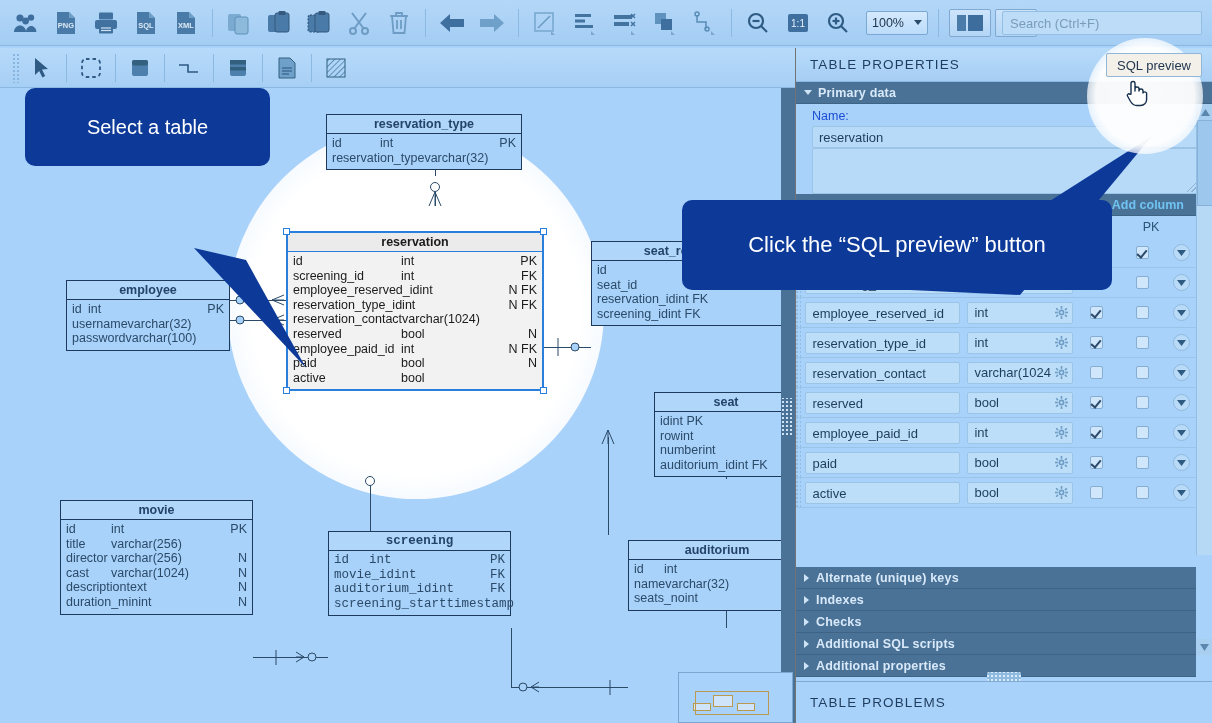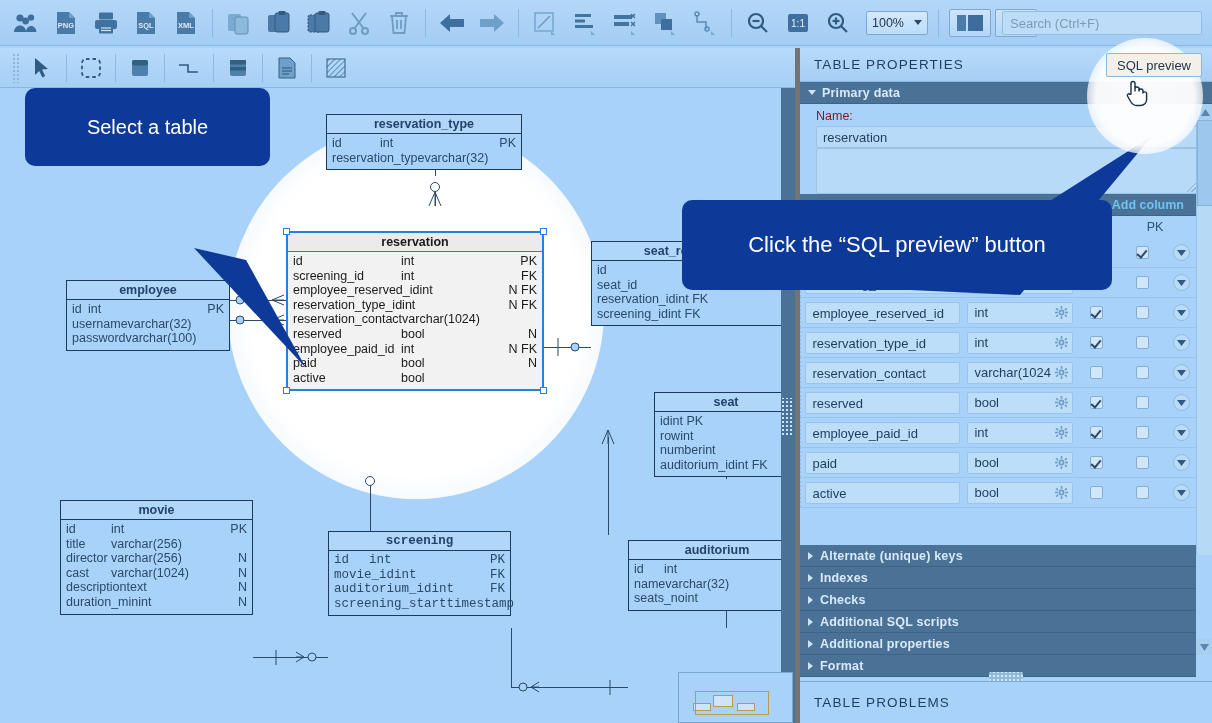--- a/index.html
+++ b/index.html
@@ -108,42 +108,42 @@
   #spot-sql {
     position: absolute; left: 1087px; top: 38px; width: 116px; height: 116px;
     border-radius: 50%;
     background: radial-gradient(circle at 50% 50%, rgba(255,255,255,0.97) 0%, rgba(255,255,255,0.95) 60%, rgba(255,255,255,0.45) 82%, rgba(255,255,255,0) 100%);
     z-index: 45;
   }
 
   
   #panel {
     position: absolute; right: 0; top: 48px; width: 417px; bottom: 0;
-    background: #a8d2fa; border-left: 5px solid #737373;
+    background: #a8d2fa; border-left: 1px solid #737373;
   }
   #panel-header {
     height: 34px; background: linear-gradient(#b7dbfa,#a6cef4);
     border-bottom: 1px solid #8bb8e0; display: flex; align-items: center;
     padding: 0 8px 0 14px; position: relative;
   }
   #panel-title { font-size: 13.5px; color: #1f3d5e; letter-spacing: 1.1px; }
   #sql-preview-btn {
     position: absolute; right: 10px; top: 5px; height: 24px;
     padding: 0 10px; border: 1px solid #90b7d8; background: #f3f0ea;
     border-radius: 2px; font-size: 13px; color: #22374f;
     display: flex; align-items: center; z-index: 50;
   }
   .section-bar {
     height: 22px; background: #4a7296; border-bottom: 1px solid #3e6485;
     color: #d8e9fa; font-size: 12.5px; font-weight: bold;
     display: flex; align-items: center; padding-left: 8px; letter-spacing: .2px;
   }
   .tri-r { width: 0;height:0;border-top:4px solid transparent;border-bottom:4px solid transparent;border-left:5px solid #cfe3f6; margin-right:7px; }
   .tri-d { width: 0;height:0;border-left:4px solid transparent;border-right:4px solid transparent;border-top:5px solid #cfe3f6; margin-right:6px; }
-  .field-label { font-size: 12.5px; color: #7f1d1d; padding: 5px 0 3px 16px; }
+  .field-label { font-size: 12.5px; color: #1d4ed8; padding: 5px 0 3px 16px; }
   .field-input {
     margin: 0 14px 0 16px; background: #b7daf9; border: 1px solid #9cc4e6;
     border-radius: 2px; font-size: 13px; color: #1f3c5c; padding: 3px 6px;
     height: 22px;
   }
   .field-area {
     margin: 0 14px 0 16px; background: #b7daf9; border: 1px solid #9cc4e6;
     border-radius: 2px; height: 46px; position: relative;
   }
   .resize-grip { position: absolute; right: 1px; bottom: 1px; width: 9px; height: 9px;
@@ -1183,24 +1183,20 @@
           <span>Checks</span>
         </div>
         <div class="section-bar">
           <span class="tri-r"></span>
           <span>Additional SQL scripts</span>
         </div>
         <div class="section-bar">
           <span class="tri-r"></span>
           <span>Additional properties</span>
         </div>
-        <div class="section-bar">
-          <span class="tri-r"></span>
-          <span>Format</span>
-        </div>
       </div>
 
     <div id="sections-scroll-down" style="position:absolute;right:0;bottom:68px;width:16px;height:16px;background:#a9cff0;display:flex;align-items:center;justify-content:center;">
       <svg width="9" height="7" viewBox="0 0 9 7">
           <path d="M4.5 7L0 0h9z" fill="#5b87ae"></path>
         </svg>
     </div>
 
     <div class="splitter-grip"></div>
 

